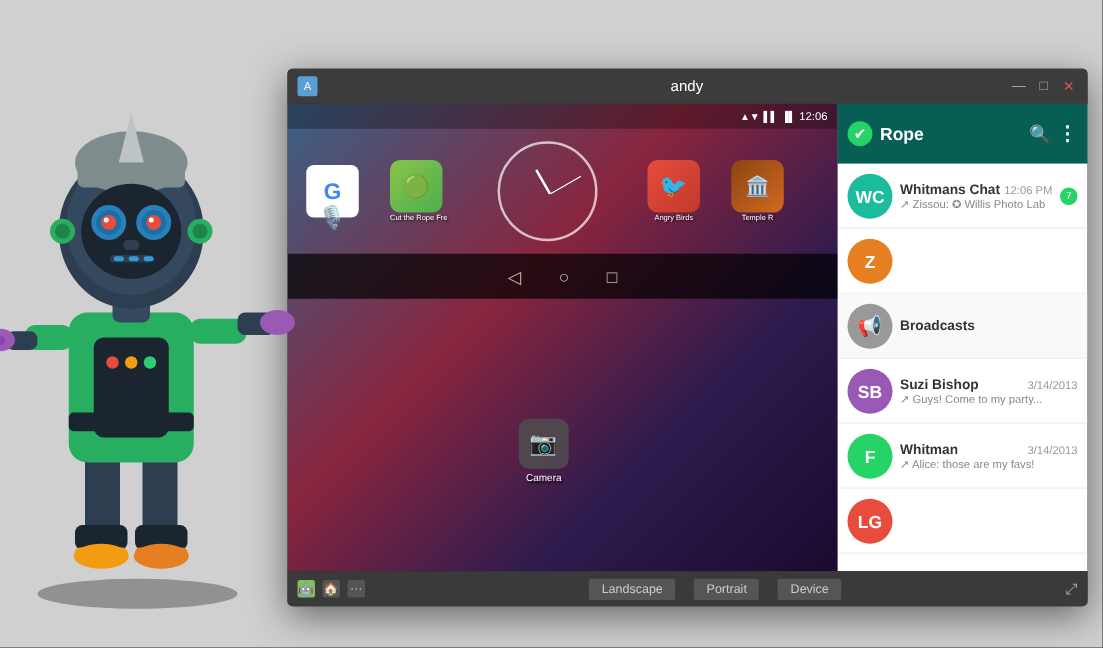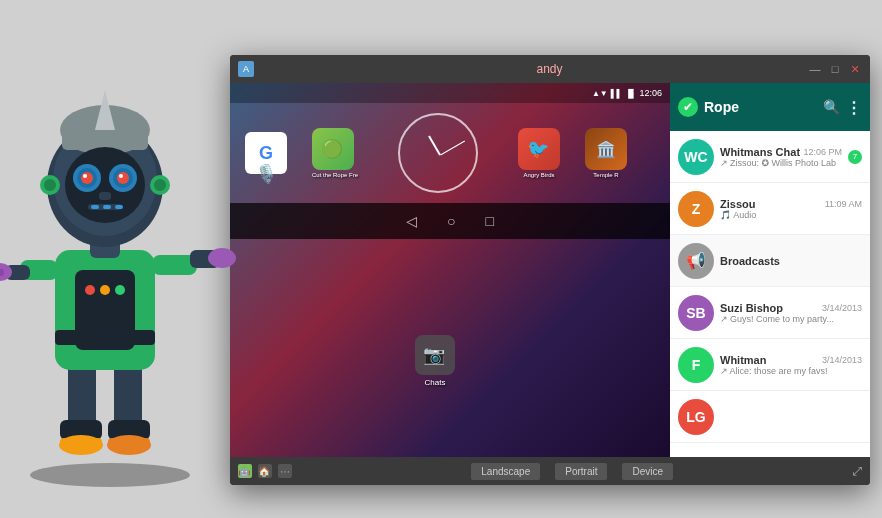--- a/index.html
+++ b/index.html
@@ -57,21 +57,21 @@
       width: 16px;
       height: 16px;
       background: #5a9fd4;
       border-radius: 2px;
       display: flex;
       align-items: center;
       justify-content: center;
     }
 
     .title-bar-title {
-      color: #fca5a5;
+      color: #ffffff;
       font-size: 12px;
       flex: 1;
       text-align: center;
       margin-left: 37px;
     }
 
     .title-bar-controls {
       display: flex;
       gap: 6px;
     }
@@ -537,21 +537,21 @@
         <div style="text-align:center;">
           <div style="width:42px;height:42px;background:linear-gradient(135deg,#8b4513,#d2691e);border-radius:8px;display:flex;align-items:center;justify-content:center;font-size:16px;">🏛️</div>
           <div class="app-icon-label" style="color:white;font-size:6px;text-shadow:1px 1px 2px black;">Temple R</div>
         </div>
       </div>
 
       <div class="mic-icon">🎙️</div>
 
       <div class="camera-app">
         <div class="camera-app-icon">📷</div>
-        <div class="app-icon-label" style="color:white;text-shadow:1px 1px 2px black;font-size:8px;margin-top:3px;">Chats</div>
+        <div class="app-icon-label" style="color:white;text-shadow:1px 1px 2px black;font-size:8px;margin-top:3px;">Camera</div>
       </div>
 
       <div class="android-nav-bar">
         <span class="nav-btn">◁</span>
         <span class="nav-btn">○</span>
         <span class="nav-btn">□</span>
       </div>
     </div>
 
     <div class="whatsapp-panel">
@@ -572,27 +572,20 @@
               <div class="chat-name-row">
                 <span class="chat-name">Whitmans Chat</span>
                 <span class="chat-time">12:06 PM</span>
               </div>
               <div class="chat-preview">↗ Zissou: ✪ Willis Photo Lab</div>
             </div>
             <div class="unread-badge">7</div>
           </div>
           <div class="chat-item">
             <div class="chat-avatar av-orange">Z</div>
-            <div class="chat-info">
-              <div class="chat-name-row">
-                <span class="chat-name">Zissou</span>
-                <span class="chat-time">11:09 AM</span>
-              </div>
-              <div class="chat-preview">🎵 Audio</div>
-            </div>
           </div>
           <div class="chat-item broadcast-item">
             <div class="chat-avatar av-gray" style="background: rgb(153, 153, 153); font-size: 16px;">📢</div>
             <div class="chat-info">
               <div class="chat-name-row">
                 <span class="chat-name">Broadcasts</span>
                 <span class="chat-time"></span>
               </div>
             </div>
           </div>

